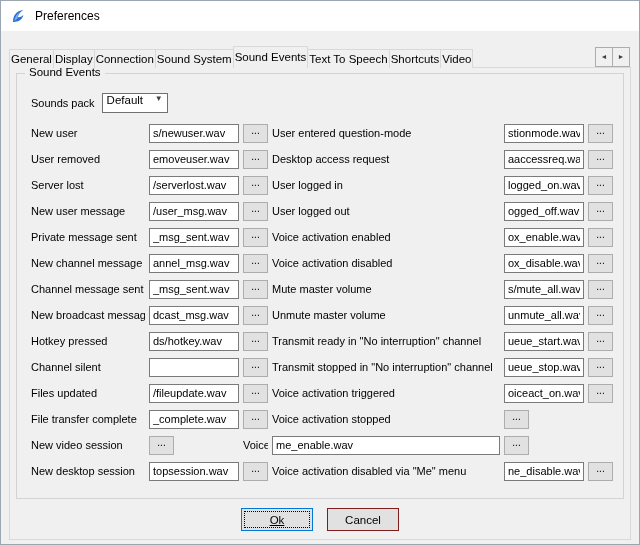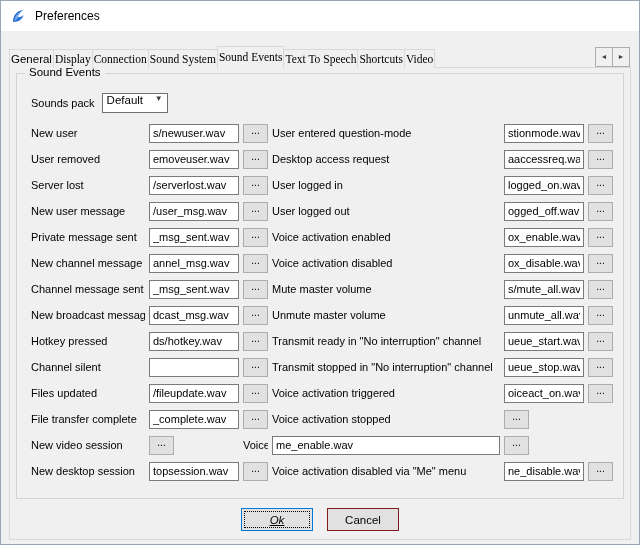--- a/index.html
+++ b/index.html
@@ -22,21 +22,21 @@
   .tabbar {
     position:absolute; left:8px; top:45px; right:44px; height:22px;
     display:flex; align-items:flex-end; overflow:hidden; z-index:3;
   }
   .tab {
     height:19px; line-height:18px; padding:0 1px;
     border:1px solid #d9d9d9; border-bottom:none;
     background:#f0f0f0; font-size:11.5px; white-space:nowrap;
     cursor:default; flex:0 0 auto;
   }
-  .tab + .tab { margin-left:-1px;font-family:Liberation Serif, serif; }
+  .tab + .tab { margin-left:-1px; }
   .tab.active {
     height:22px; line-height:21px; background:#f0f0f0;
     position:relative; z-index:5; border-color:#d9d9d9;
   }
   .tabscroll {
     position:absolute; top:46px; right:8px; width:36px; height:20px;
     display:flex; z-index:4;
   }
   .tabscroll button {
     width:18px; height:20px; border:1px solid #adadad; background:#f0f0f0;
@@ -87,21 +87,21 @@
   .footer {
     position:absolute; left:0; right:0; bottom:8px;
     display:flex; justify-content:center; gap:14px;
   }
   .btn {
     min-width:72px; height:23px; border:1px solid #7f1d1d; background:#e1e1e1;
     font-family:"Liberation Sans", sans-serif; font-size:11.5px; padding:0 10px;
   }
   .btn.default {
     border:1px solid #0078d7;
-    outline:1px dotted #000; outline-offset:-4px;font-style:italic;
+    outline:1px dotted #000; outline-offset:-4px;
   }
   .btn.default .u { text-decoration:underline; }
 </style>
 </head>
 <body>
 
 <div class="window">
 
   <div class="titlebar">
     <span class="app-icon">

